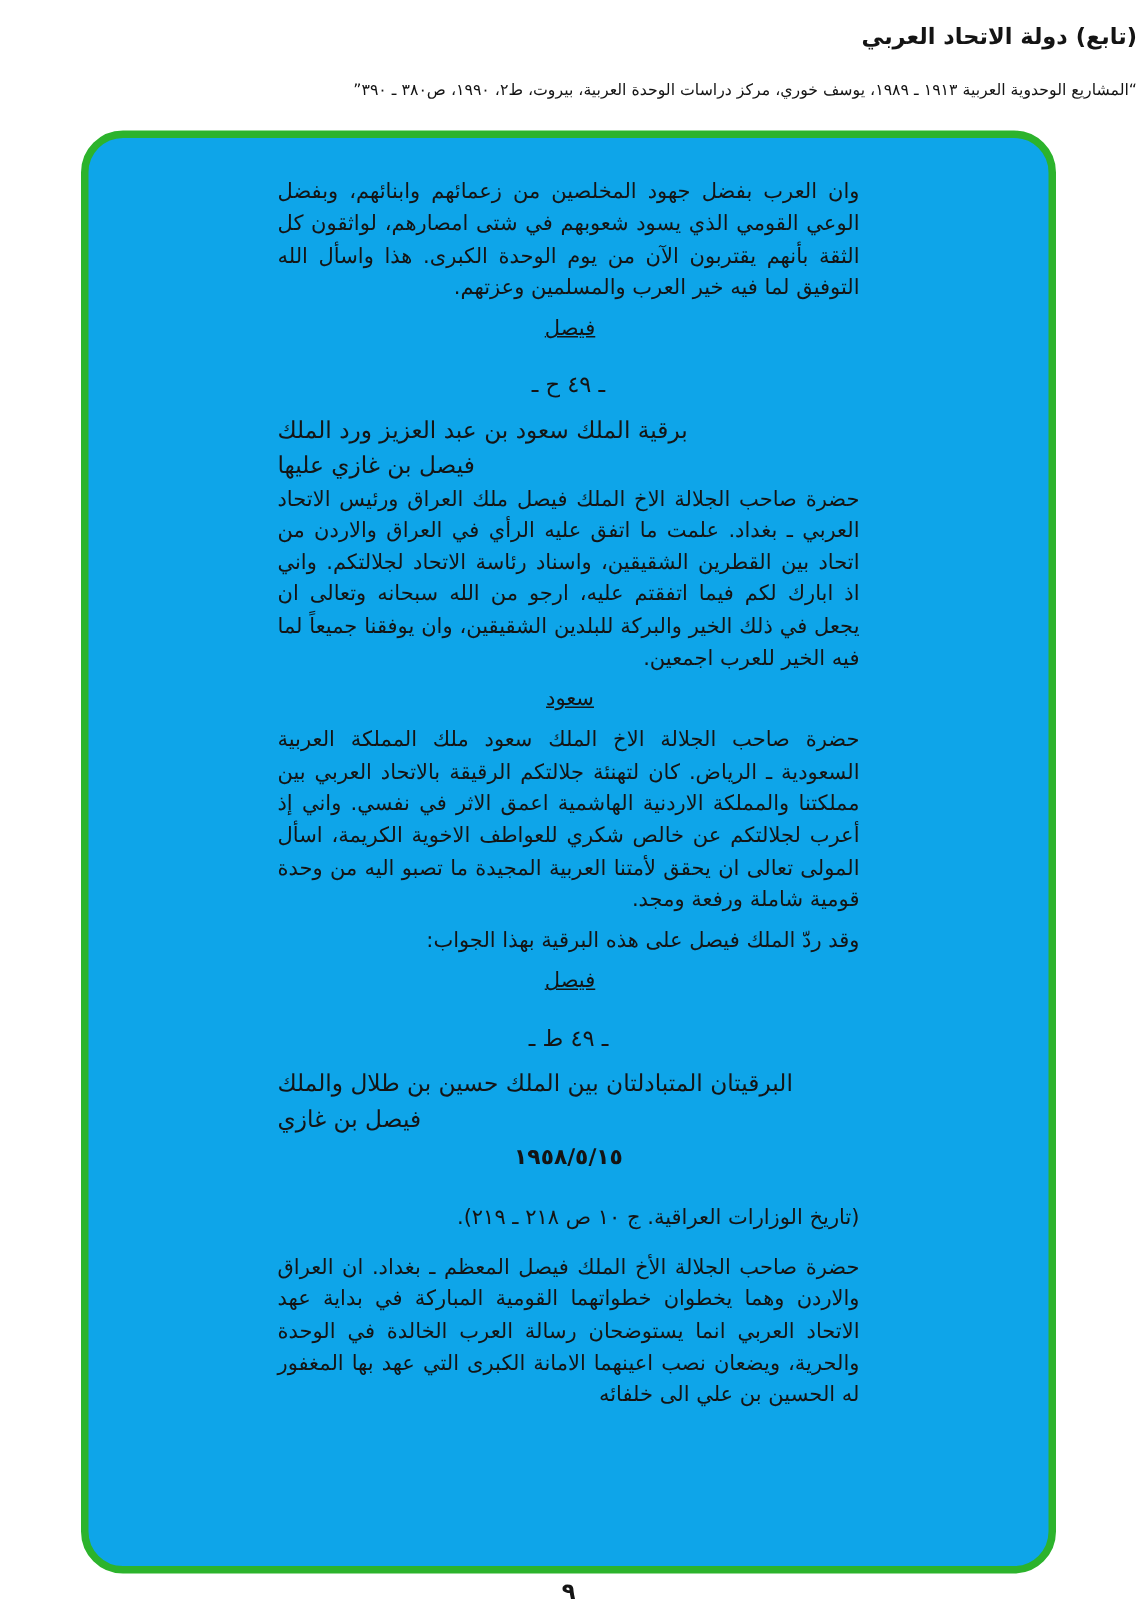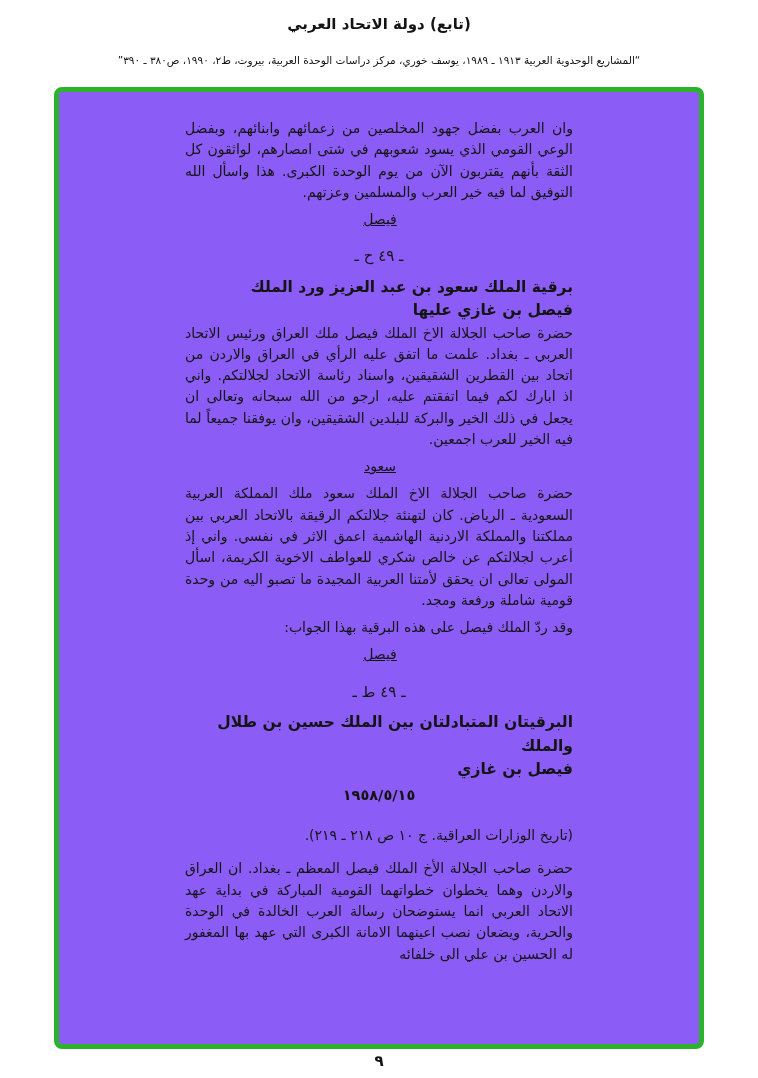--- a/index.html
+++ b/index.html
@@ -9,43 +9,43 @@
     background: #ffffff;
     position: relative;
     overflow: hidden;
     font-family: "DejaVu Sans", sans-serif;
     color: #141414;
   }
 
   
   .page-header {
     direction: rtl;
-    text-align: center;
+    text-align: right;
     padding-top: 15px;
   }
   .header-title {
     font-size: 15px;
     font-weight: bold;
   }
   .header-citation {
     font-size: 10.5px;
     margin-top: 21px;
   }
 
   
   .green-frame {
     position: absolute;
     left: 54px;
     top: 87px;
     width: 650px;
     height: 962px;
     border: 5px solid #2cb32c;
-    border-radius: 8px;
+    border-radius: 28px;
     box-sizing: border-box;
-    background: #8b5cf6;
+    background: #0ea5e9;
   }
 
   
   .text-column {
     width: 388px;
     margin: 0 auto;
     padding-top: 26px;
     direction: rtl;
     text-align: justify;
     font-size: 14px;
@@ -58,22 +58,22 @@
     padding-left: 2px;
     text-decoration: underline;
   }
   .section-number {
     text-align: center;
     font-weight: normal;
     font-size: 15px;
     margin-top: 15px;
   }
   .section-title {
-    text-align: right;
-    font-weight: bold;
+    text-align: left;
+    font-weight: normal;
     font-size: 15.5px;
     line-height: 1.5;
     margin: 8px 0 0 0;
   }
   .section-date {
     text-align: center;
     font-weight: bold;
     font-size: 14.5px;
     margin-top: 3px;
   }

